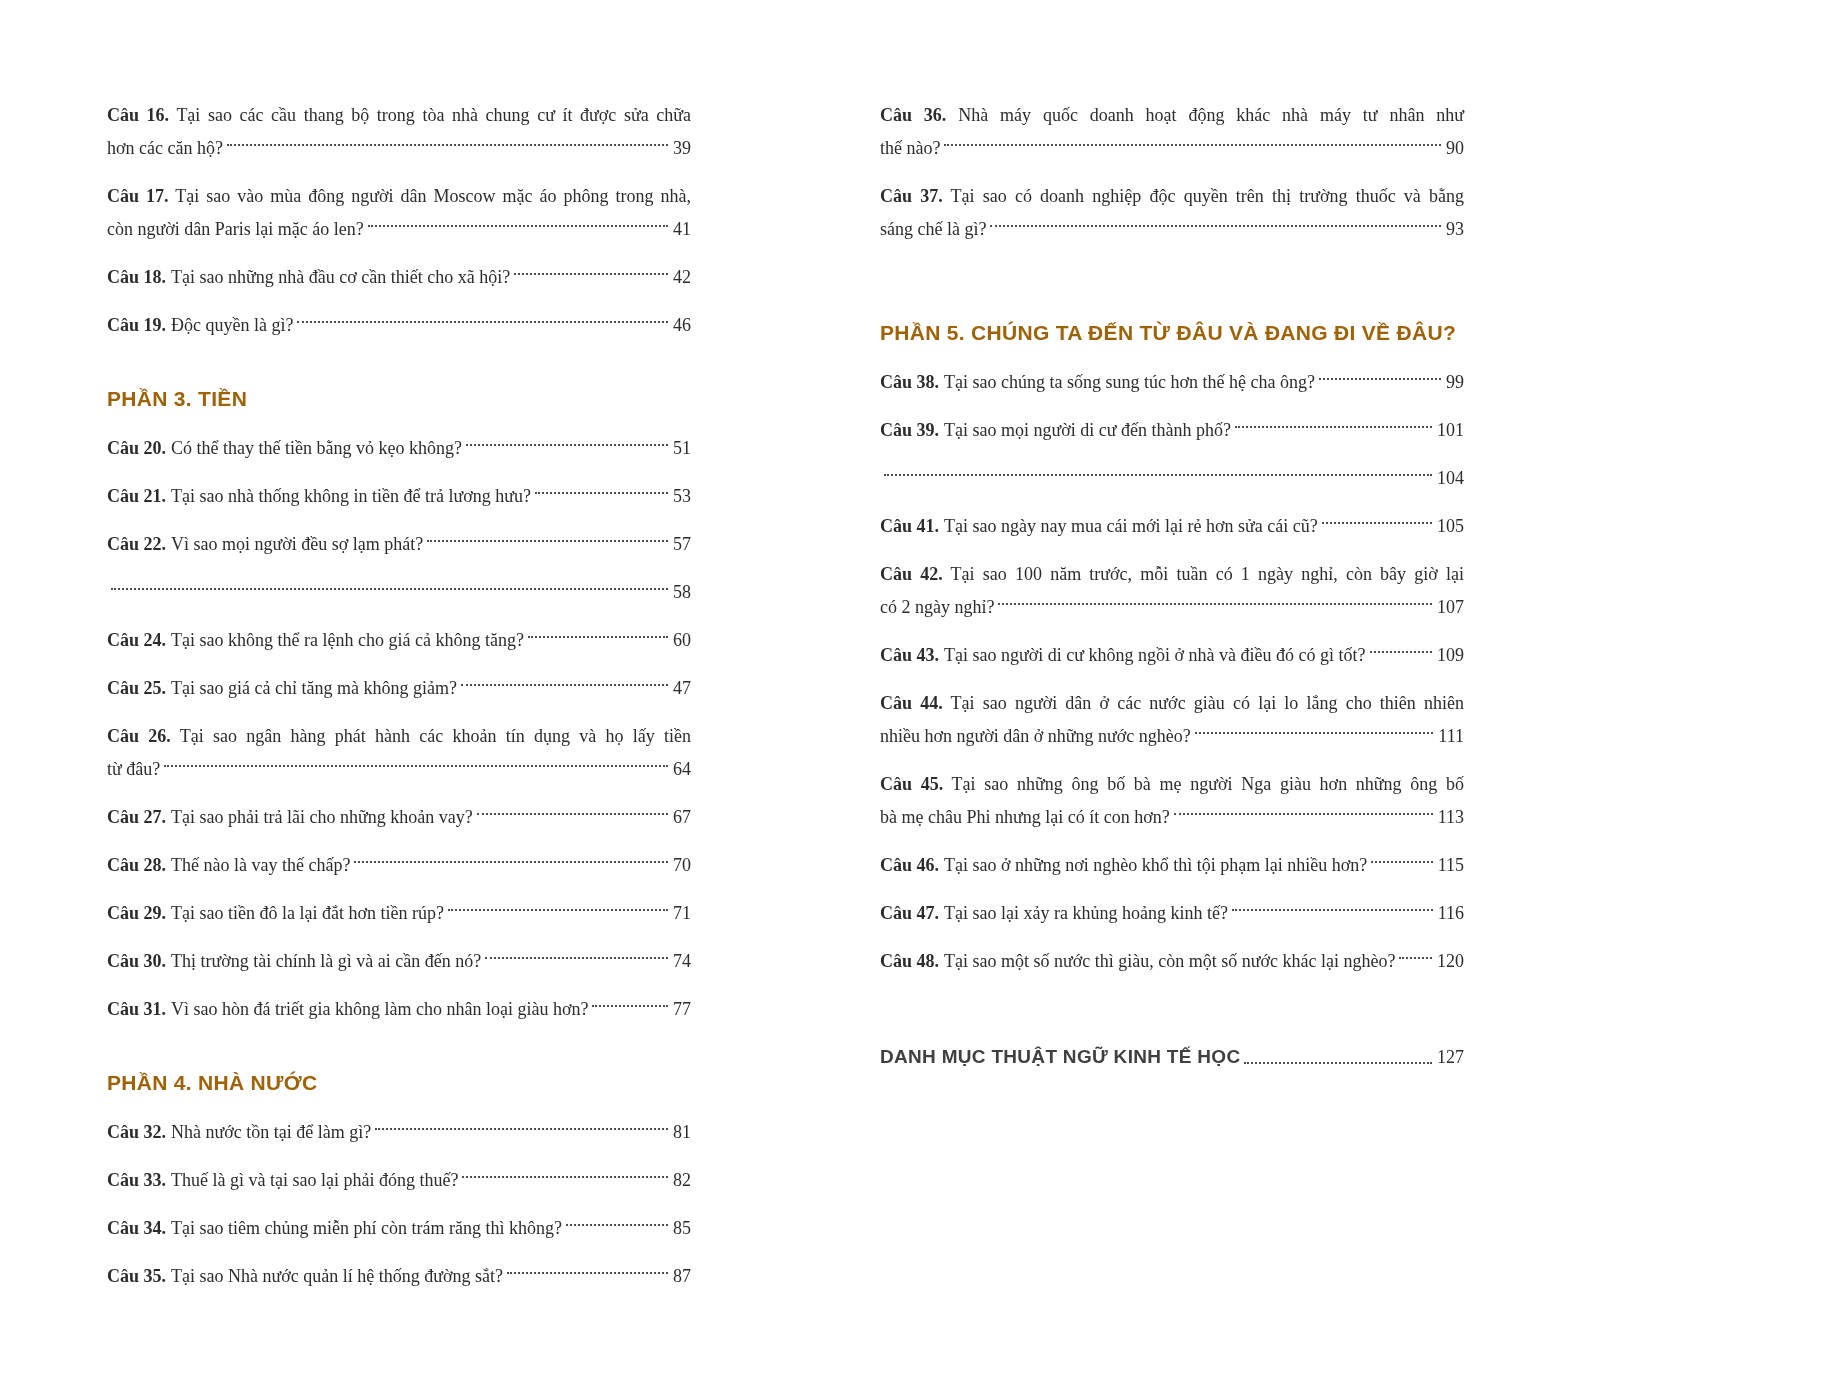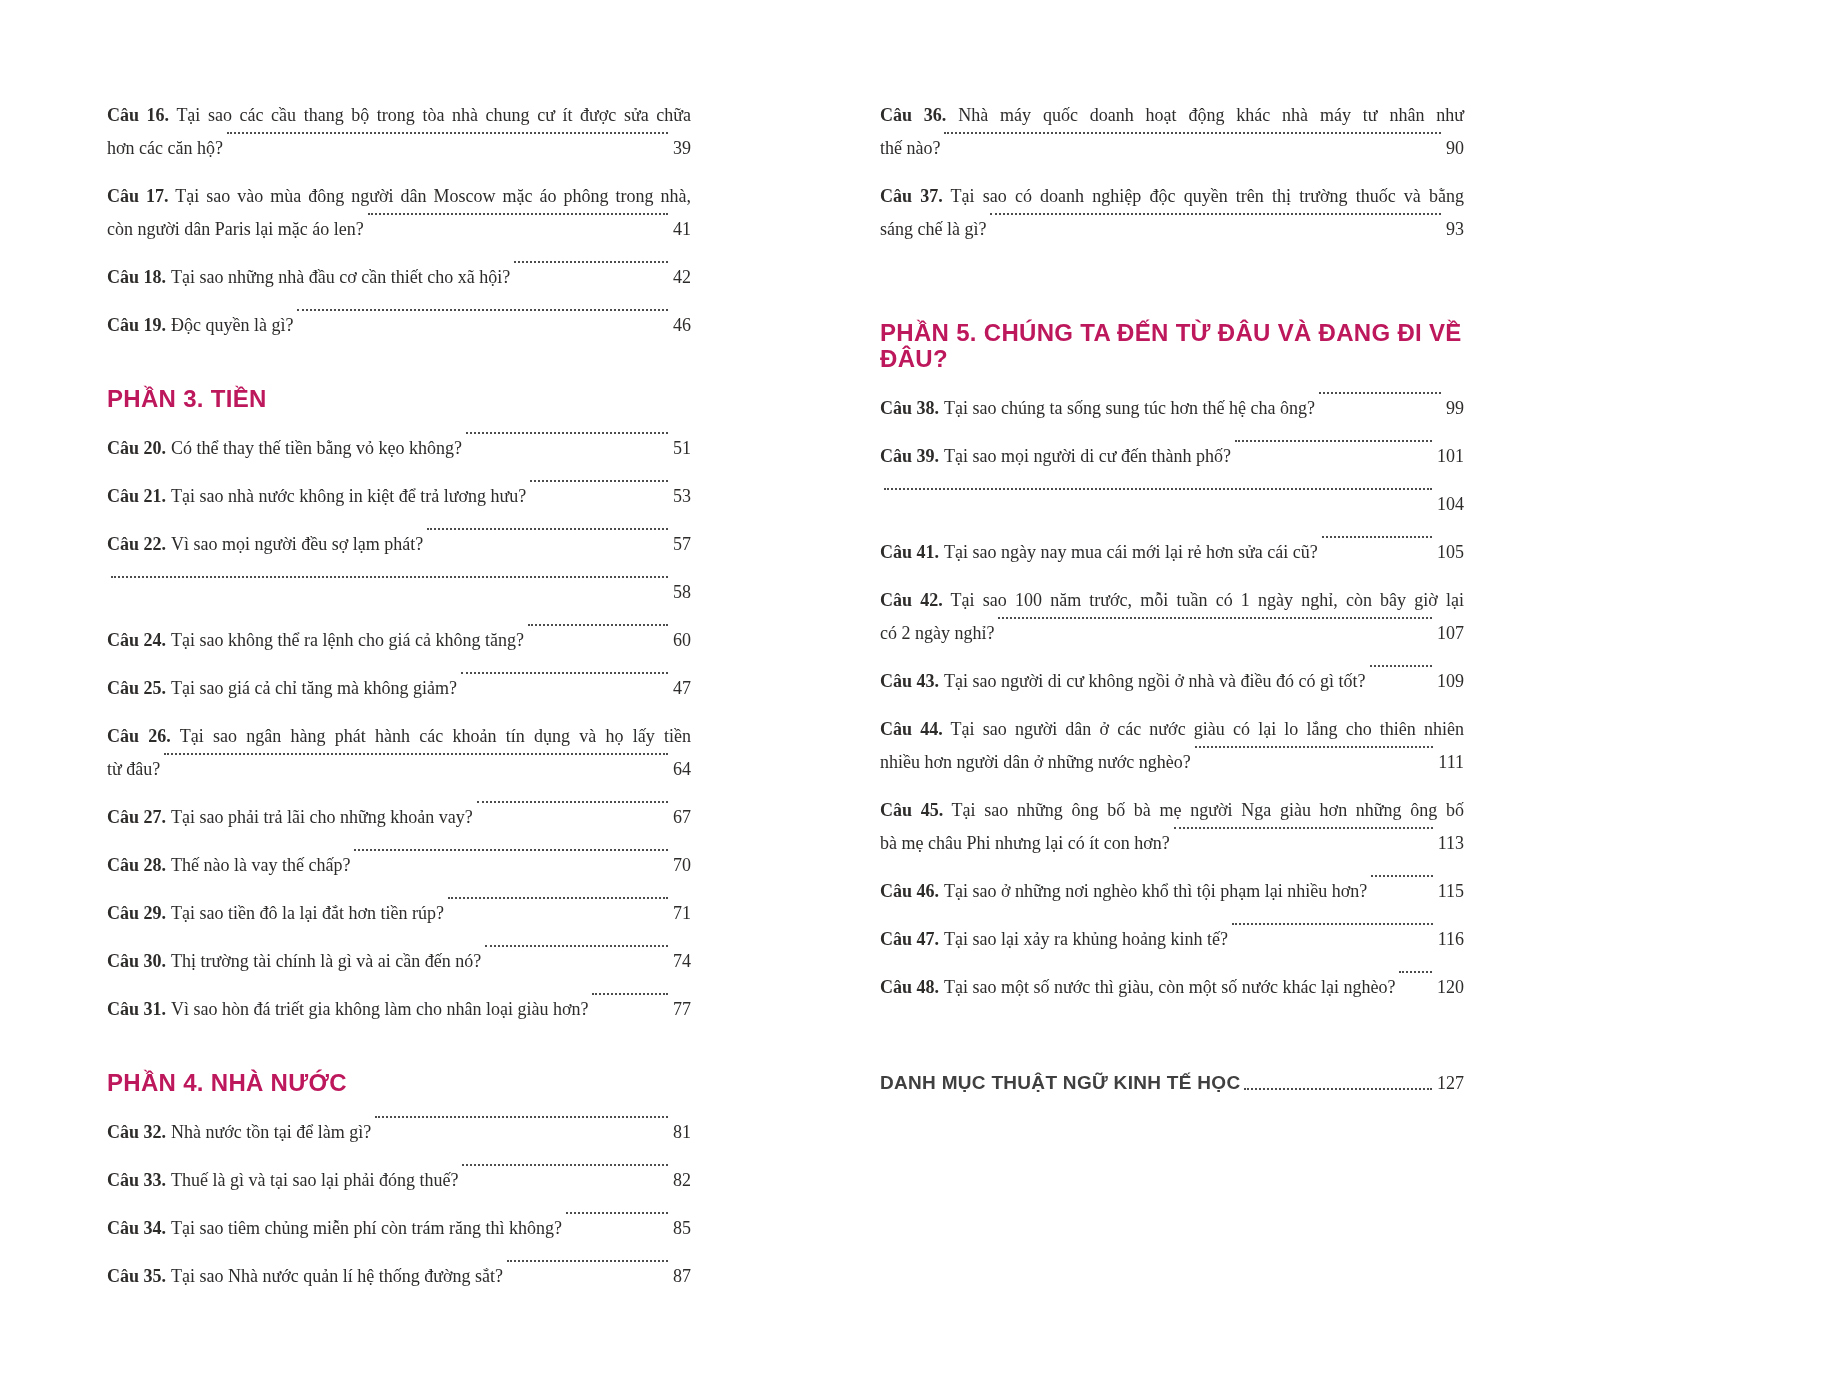--- a/index.html
+++ b/index.html
@@ -7,27 +7,27 @@
     width:1836px;height:1383px;background:#ffffff;position:relative;
     font-family:"Liberation Serif","DejaVu Serif",serif;
     color:#2e2c2b;overflow:hidden;
   }
   .col{position:absolute;top:99px;width:584px;}
   #col-left{left:107px;}
   #col-right{left:880px;}
 
   .section-heading{
     font-family:"Liberation Sans","DejaVu Sans",sans-serif;
-    font-weight:700;font-size:24px;line-height:26px;
-    color:#be185d;letter-spacing:.3px;
+    font-weight:700;font-size:21px;line-height:26px;
+    color:#a16207;letter-spacing:.3px;
     margin:44px 0 20px 0;
   }
   .entry{margin:0 0 15px 0;font-size:18px;line-height:33px;}
   .entry-line.justify{text-align:justify;text-align-last:justify;}
-  .flexline{display:flex;align-items:flex-start;}
+  .flexline{display:flex;align-items:center;}
   .lbl{font-weight:700;}
   .txtwrap{white-space:nowrap;min-width:0;flex-shrink:1;overflow:hidden;}
   .txtwrap .lbl{margin-right:5px;}
   .leader{
     flex:1 1 auto;min-width:8px;
     border-bottom:2px dotted #4c4c4c;
     margin:0 5px 7px 4px;
   }
   .pg{flex-shrink:0;font-size:18px;}
   .glossary{display:flex;align-items:flex-end;margin-top:65px;}
@@ -75,21 +75,21 @@
     <div class="section-heading">PHẦN 3. TIỀN</div>
     <div class="entry">
       <div class="entry-line flexline">
         <span class="txtwrap"><span class="lbl">Câu 20.</span><span>Có thể thay thế tiền bằng vỏ kẹo không?</span></span>
         <span class="leader"></span>
         <span class="pg">51</span>
       </div>
     </div>
     <div class="entry">
       <div class="entry-line flexline">
-        <span class="txtwrap"><span class="lbl">Câu 21.</span><span>Tại sao nhà nước không in kiệt để trả lương hưu?</span></span>
+        <span class="txtwrap"><span class="lbl">Câu 21.</span><span>Tại sao nhà thống không in tiền để trả lương hưu?</span></span>
         <span class="leader"></span>
         <span class="pg">53</span>
       </div>
     </div>
     <div class="entry">
       <div class="entry-line flexline">
         <span class="txtwrap"><span class="lbl">Câu 22.</span><span>Vì sao mọi người đều sợ lạm phát?</span></span>
         <span class="leader"></span>
         <span class="pg">57</span>
       </div>

